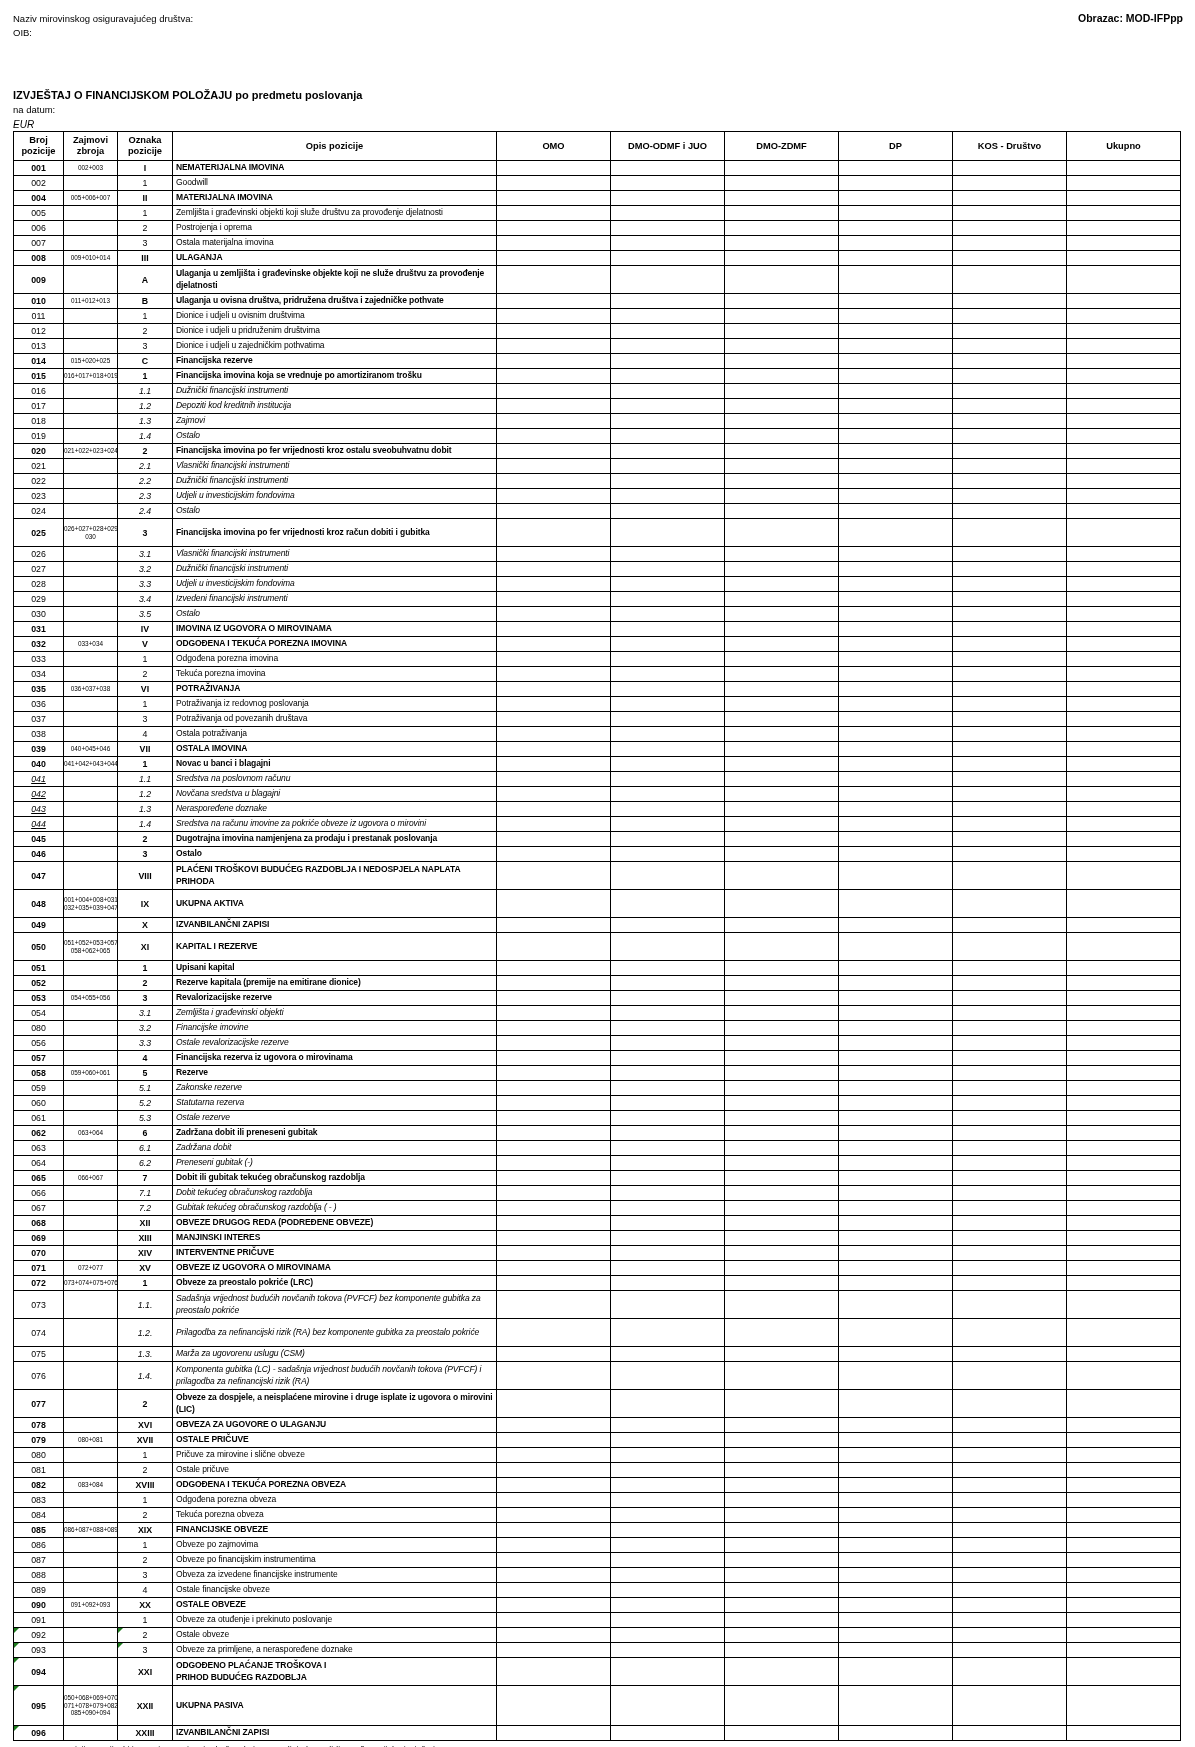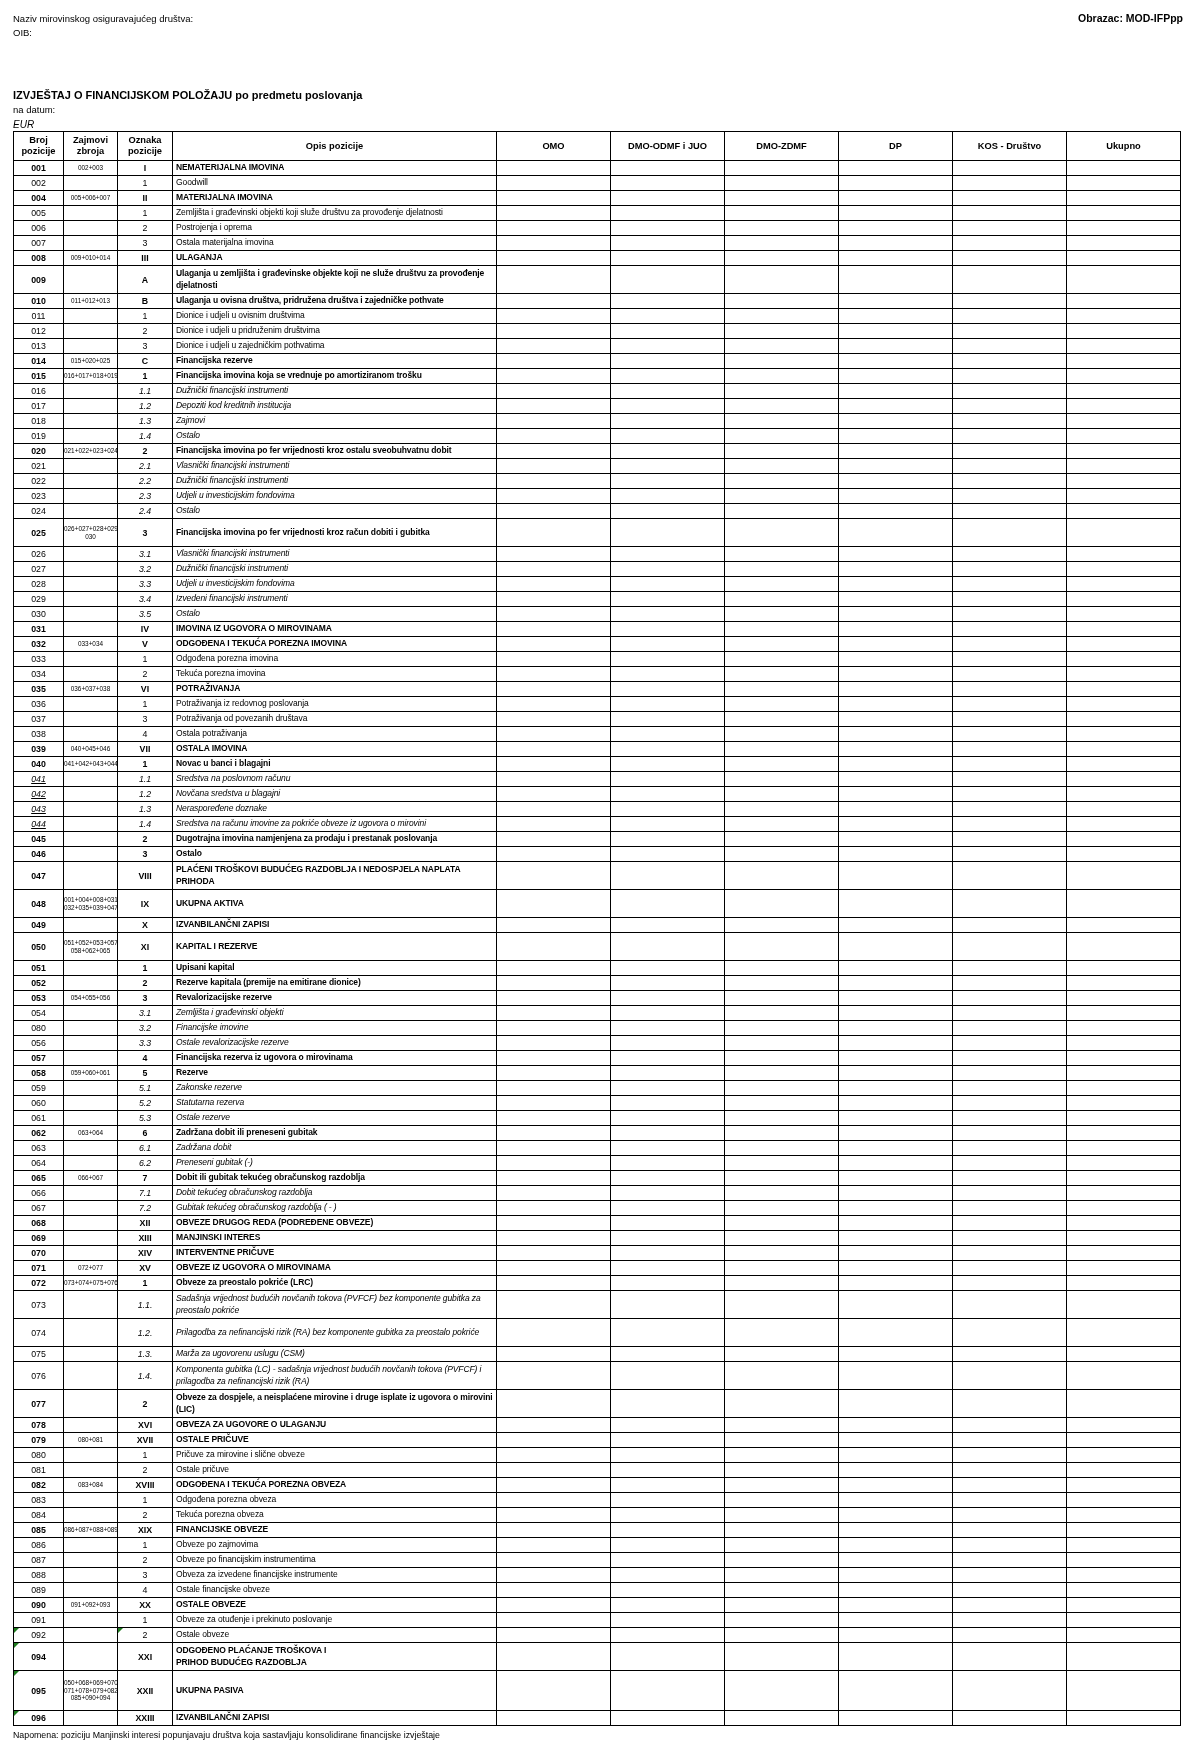--- a/index.html
+++ b/index.html
@@ -1165,20 +1165,32 @@
           <td class="c-sum"></td>
           <td class="c-mark">2<span class="corner"></span></td>
           <td class="c-desc">Ostale obveze</td>
           <td class="c-val"></td>
           <td class="c-val"></td>
           <td class="c-val"></td>
           <td class="c-val"></td>
           <td class="c-val"></td>
           <td class="c-val"></td>
         </tr>
+        <tr class="">
+          <td class="c-num">093<span class="corner"></span></td>
+          <td class="c-sum"></td>
+          <td class="c-mark">3<span class="corner"></span></td>
+          <td class="c-desc">Obveze za primljene, a neraspoređene doznake</td>
+          <td class="c-val"></td>
+          <td class="c-val"></td>
+          <td class="c-val"></td>
+          <td class="c-val"></td>
+          <td class="c-val"></td>
+          <td class="c-val"></td>
+        </tr>
         <tr class="rb h2">
           <td class="c-num">094<span class="corner"></span></td>
           <td class="c-sum"></td>
           <td class="c-mark">XXI</td>
           <td class="c-desc">ODGOĐENO  PLAĆANJE  TROŠKOVA  I
 PRIHOD  BUDUĆEG  RAZDOBLJA</td>
           <td class="c-val"></td>
           <td class="c-val"></td>
           <td class="c-val"></td>
           <td class="c-val"></td>

